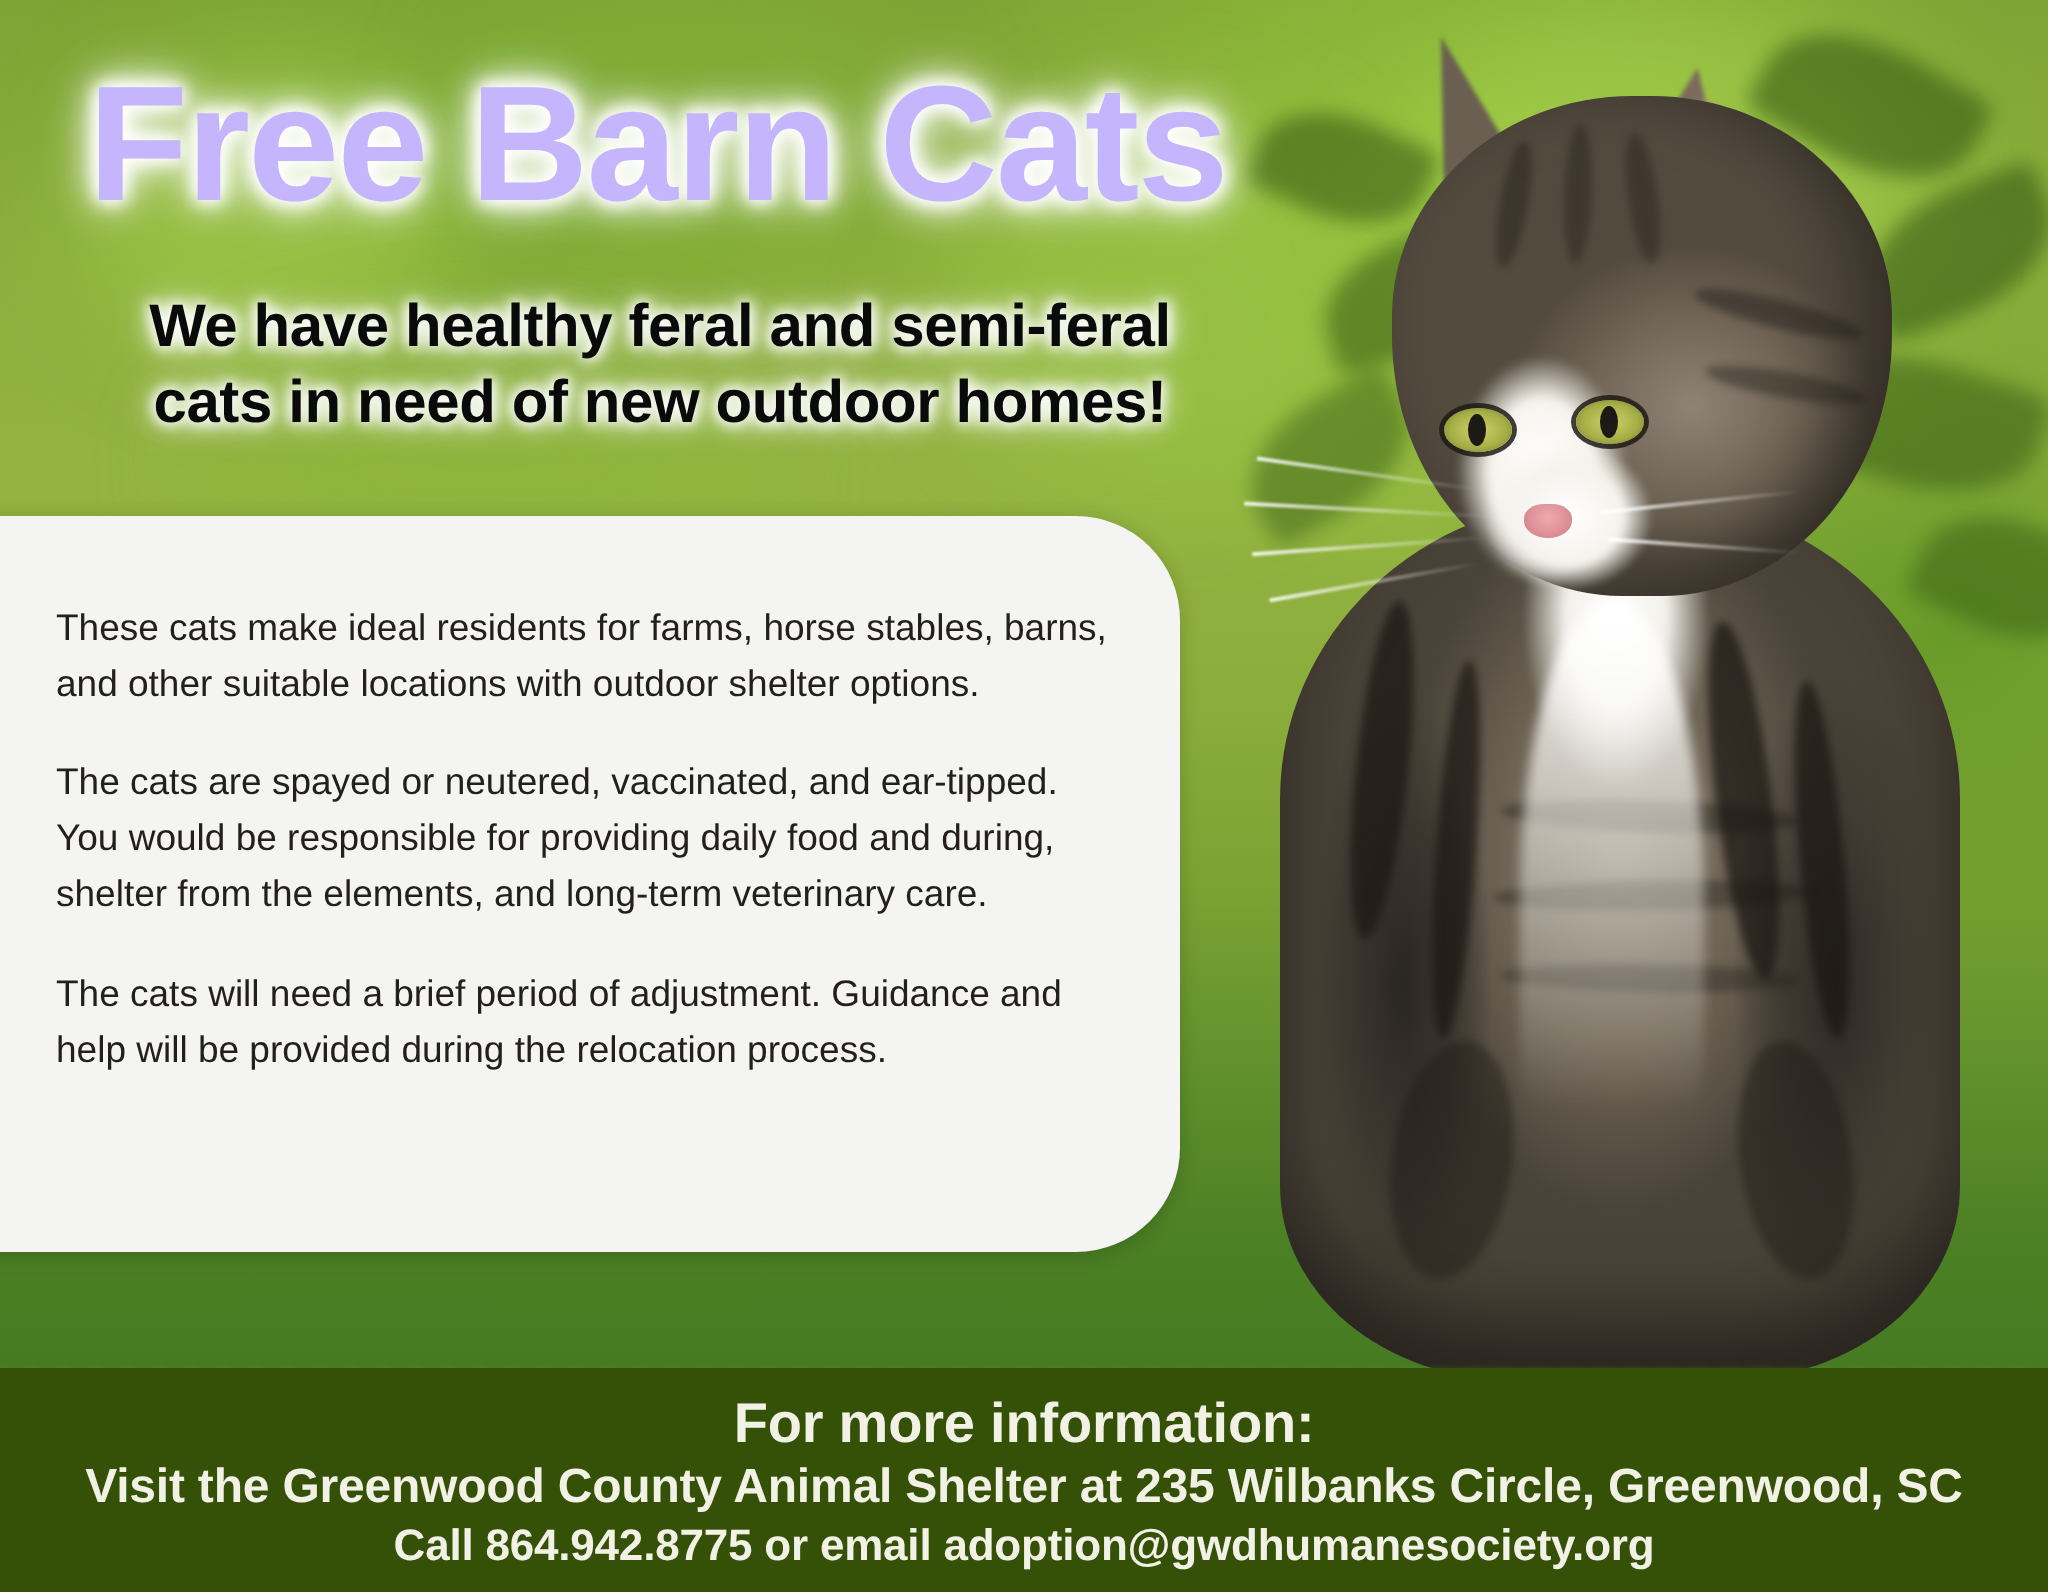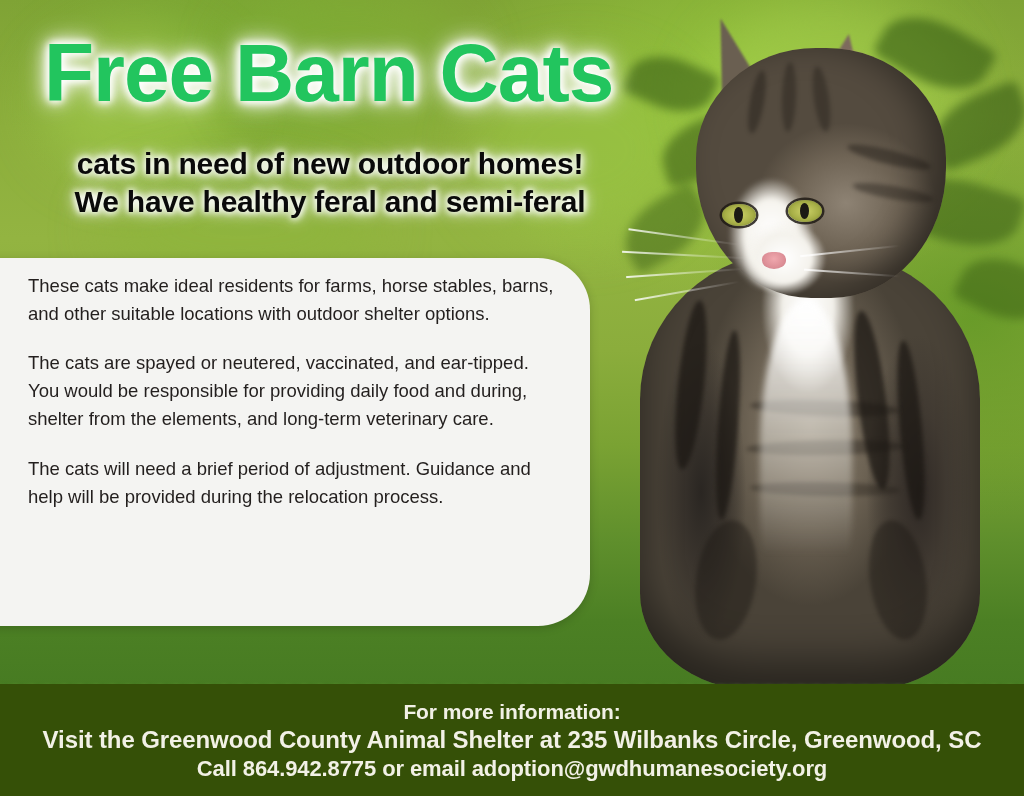--- a/index.html
+++ b/index.html
@@ -124,21 +124,21 @@
   .blade {
     position:absolute; bottom:0; width:4px;
     background:linear-gradient(180deg, rgba(150,200,80,.15), #5f9c32 35%, #3d7420 100%);
     border-radius:50% 50% 0 0;
     filter:blur(.8px);
   }
 
   
   .headline {
     position:absolute; left:44px; top:32px;
-    font-size:82px; font-weight:bold; color:#22c55e;
+    font-size:82px; font-weight:bold; color:#c4b5fd;
     letter-spacing:-1px; line-height:1;
     text-shadow:
       0 0 9px #fff, 0 0 9px #fff, 0 0 16px #fff,
       0 0 22px rgba(255,255,255,.9), 0 0 30px rgba(255,255,255,.65);
   }
   .subhead {
     position:absolute; left:50px; top:145px; width:560px;
     text-align:center;
     font-size:30px; font-weight:bold; color:#0a0a0a;
     line-height:1.28; letter-spacing:-.2px;
@@ -149,39 +149,39 @@
 
   
   .card {
     position:absolute; left:-16px; top:258px;
     width:606px; height:368px;
     background:#f4f4f2;
     border-radius:0 52px 52px 0;
     box-shadow:0 2px 10px rgba(0,0,0,.18);
   }
   .card-inner {
-    position:absolute; left:44px; top:14px; width:528px;
+    position:absolute; left:44px; top:42px; width:528px;
     font-size:18.5px; color:#231f1e; line-height:1.52;
   }
   .card-inner p { margin-bottom:21px; }
   .card-inner p:last-child { margin-bottom:0; }
 
   
   .footer {
     position:absolute; left:0; bottom:0; width:1024px; height:112px;
     background:#355007;
     display:flex; flex-direction:column; align-items:center;
     justify-content:center; gap:2px;
     padding-top:2px;
   }
   .footer div {
     color:#f2f1e6; font-weight:bold; text-align:center;
     letter-spacing:-.1px;
   }
-  .f1 { font-size:21px; }
+  .f1 { font-size:28px; }
   .f2 { font-size:24px; }
   .f3 { font-size:22px; }
 </style>
 </head>
 <body>
 
 <div class="poster">
 
   <div class="bg">
     <div class="blob" style="left:40px;  top:30px;  width:190px; height:150px; background:rgba(168,208,78,.55);"></div>
@@ -267,22 +267,22 @@
     <div class="blade" style="left:60px;  height:60px; transform:rotate(4deg);"></div>
     <div class="blade" style="left:150px; height:70px; transform:rotate(-5deg);"></div>
     <div class="blade" style="left:250px; height:64px; transform:rotate(6deg);"></div>
     <div class="blade" style="left:360px; height:72px; transform:rotate(-3deg);"></div>
     <div class="blade" style="left:450px; height:66px; transform:rotate(5deg);"></div>
   </div>
 
   <div class="headline">Free Barn Cats</div>
 
   <div class="subhead">
+    <div>We have healthy feral and semi-feral</div>
     <div>cats in need of new outdoor homes!</div>
-    <div>We have healthy feral and semi-feral</div>
   </div>
 
   <div class="card">
     <div class="card-inner">
       <p>These cats make ideal residents for farms, horse stables, barns, and other suitable locations with outdoor shelter options.</p>
       <p>The cats are spayed or neutered, vaccinated, and ear-tipped.  You would be responsible for providing daily food and during, shelter from the elements, and long-term veterinary care.</p>
       <p>The cats will need a brief period of adjustment.  Guidance and help will be provided during the relocation process.</p>
     </div>
   </div>
 

